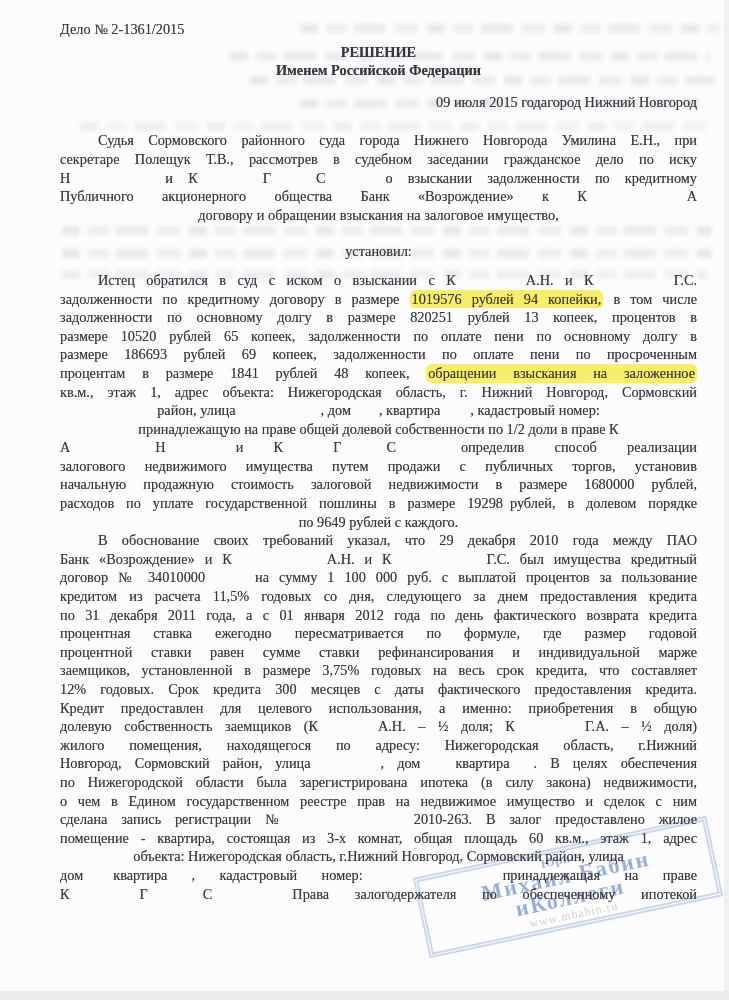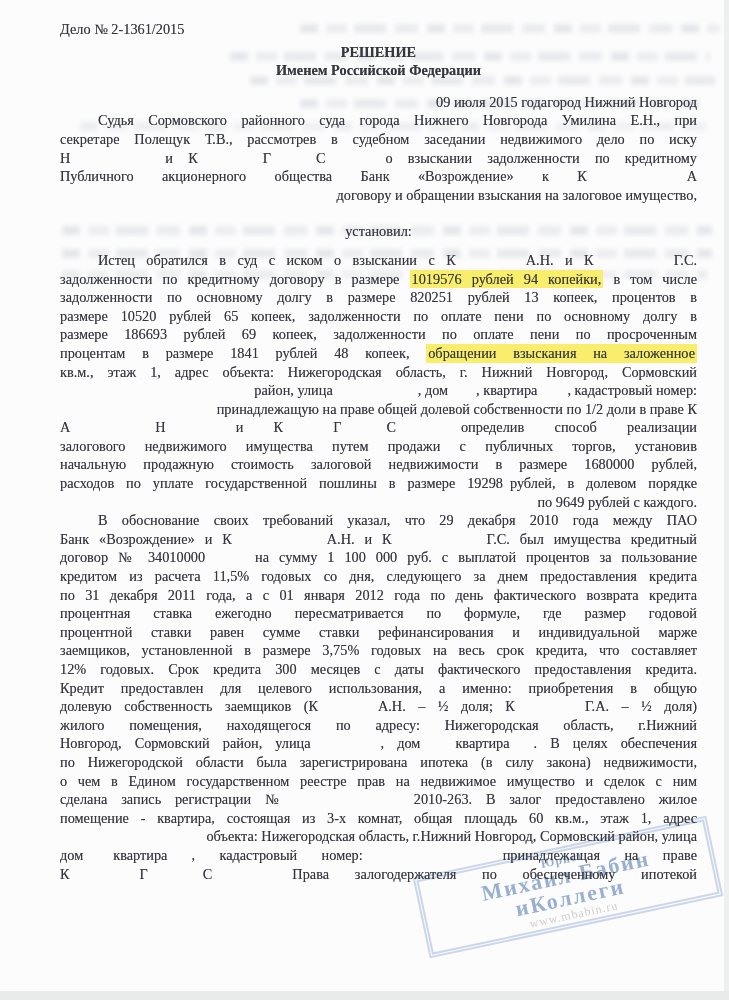--- a/index.html
+++ b/index.html
@@ -29,29 +29,30 @@
 
   .content{
     position:absolute;left:60px;top:20px;width:637px;
     font-size:14.3px;line-height:18.6px;
     text-shadow:0 0 .6px rgba(55,56,66,.55);
     z-index:2;
   }
   .case-number{white-space:nowrap;}
   .title-wrap{text-align:center;margin-top:4px;font-weight:bold;}
   .date-row{display:flex;justify-content:flex-end;margin-top:13px;}
-  #doc-body{}
+  #doc-body{margin-top:20px;}
 
-  .line{height:18.6px;overflow:hidden;text-align:right;}
+  .line{height:18.6px;overflow:hidden;text-align:center;}
   .line.jst{text-align:justify;text-align-last:justify;}
   .gap{display:inline-block;height:1px;}
   mark{
     background:var(--hl,#f8ee6b);
     color:inherit;
     padding:1px 2px 2px 2px;
+    border-radius:6px;
   }
   .center-line{text-align:center;margin:18px 0 10px 0;}
 
   
   .watermark{
     position:absolute;left:418px;top:846px;width:300px;height:82px;
     transform:rotate(-12deg);
     border:5px double rgba(130,158,205,.5);
     box-sizing:border-box;
     z-index:1;
@@ -91,21 +92,21 @@
       <div>РЕШЕНИЕ</div>
       <div>Именем Российской Федерации</div>
     </div>
     <div class="date-row">
       <span>09 июля 2015 года</span>
       <span>город Нижний Новгород</span>
     </div>
     <div id="doc-body">
         <div>
           <div class="line jst"><span class="gap" style="width: 38px;"></span><span>Судья Сормовского районного суда города Нижнего Новгорода Умилина Е.Н., при</span></div>
-          <div class="line jst"><span>секретаре Полещук Т.В., рассмотрев в судебном заседании недвижимого дело по иску</span></div>
+          <div class="line jst"><span>секретаре Полещук Т.В., рассмотрев в судебном заседании гражданское дело по иску</span></div>
           <div class="line jst"><span>Н</span><span class="gap" style="width: 95px;"></span><span>и К</span><span class="gap" style="width: 65px;"></span><span>Г</span><span class="gap" style="width: 45px;"></span><span>С</span><span class="gap" style="width: 60px;"></span><span>о взыскании задолженности по кредитному</span></div>
           <div class="line jst"><span>Публичного акционерного общества Банк «Возрождение» к К</span><span class="gap" style="width: 100px;"></span><span>А</span></div>
           <div class="line"><span>договору и обращении взыскания на залоговое имущество,</span></div>
         </div>
         <div class="center-line">установил:</div>
         <div>
           <div class="line jst"><span class="gap" style="width: 38px;"></span><span>Истец обратился в суд с иском о взыскании с К</span><span class="gap" style="width: 70px;"></span><span>А.Н. и К</span><span class="gap" style="width: 80px;"></span><span>Г.С.</span></div>
           <div class="line jst"><span>задолженности по кредитному договору в размере </span><mark>1019576 рублей 94 копейки,</mark><span> в том числе</span></div>
           <div class="line jst"><span>задолженности по основному долгу в размере 820251 рублей 13 копеек, процентов в</span></div>
           <div class="line jst"><span>размере 10520 рублей 65 копеек, задолженности по оплате пени по основному долгу в</span></div>

